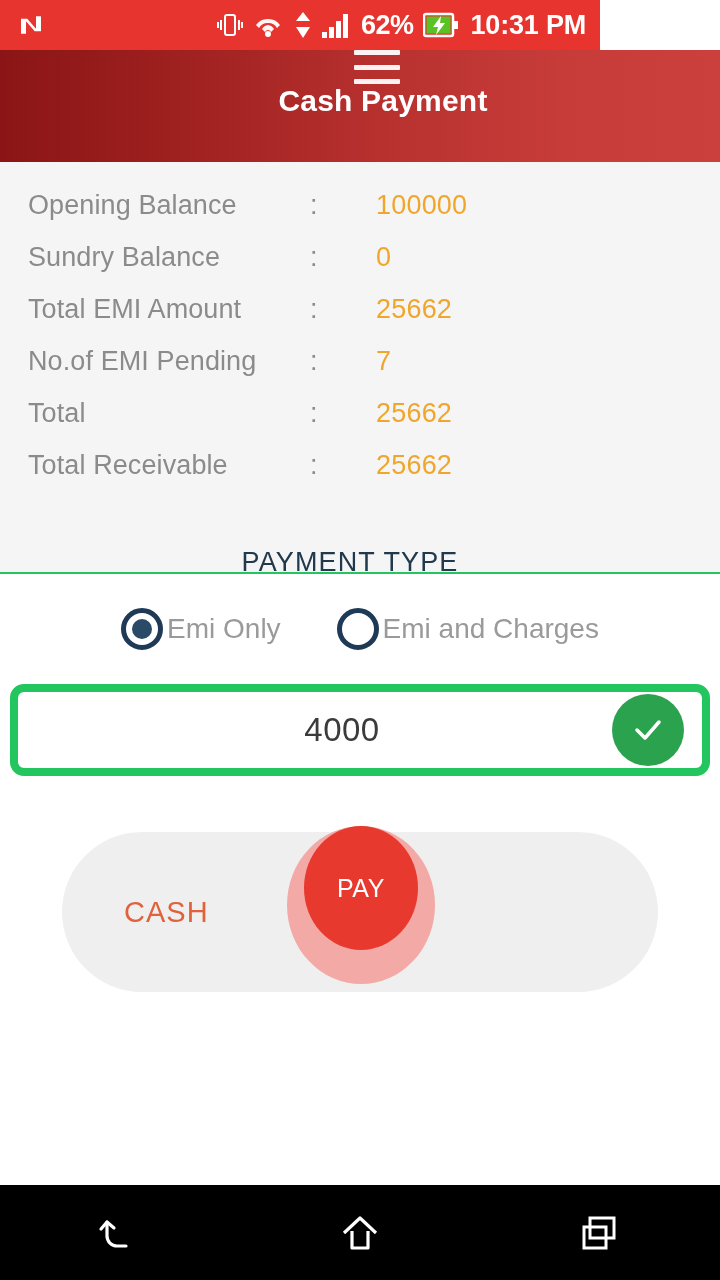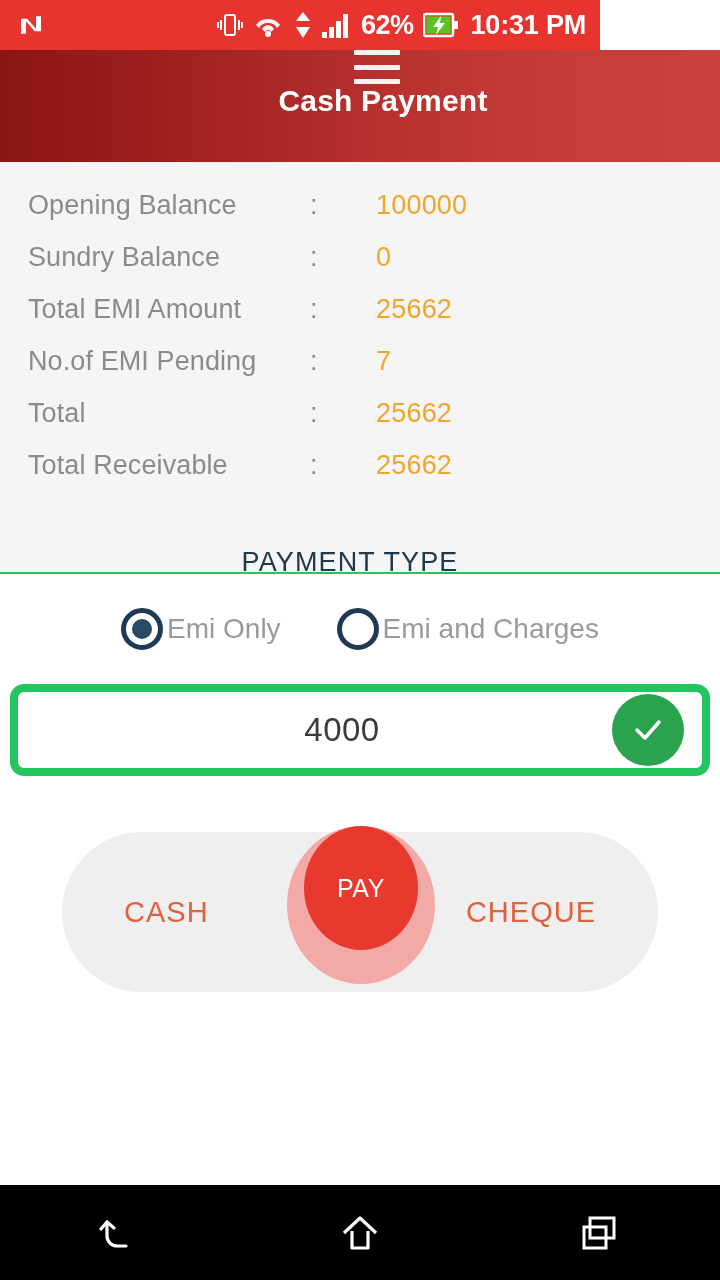--- a/index.html
+++ b/index.html
@@ -241,21 +241,20 @@
     <div class="amount-value">4000</div>
     <div class="confirm-btn">
       <svg width="42" height="42" viewBox="0 0 42 42">
         <path d="M10 21 L18 29 L32 13" fill="none" stroke="#fff" stroke-width="3.5" stroke-linecap="round" stroke-linejoin="round"></path>
       </svg>
     </div>
   </div>
 
   <div class="payrow">
     <div class="pay-side">CASH</div>
-    <div class="pay-side">CHEQUE</div>
   </div>
   <div class="pay-center">
     <div class="pay-inner">
       <span>PAY</span>
     </div>
   </div>
 
   <div class="navbar">
     <div class="navbtn">
       <svg width="54" height="54" viewBox="0 0 54 54">

